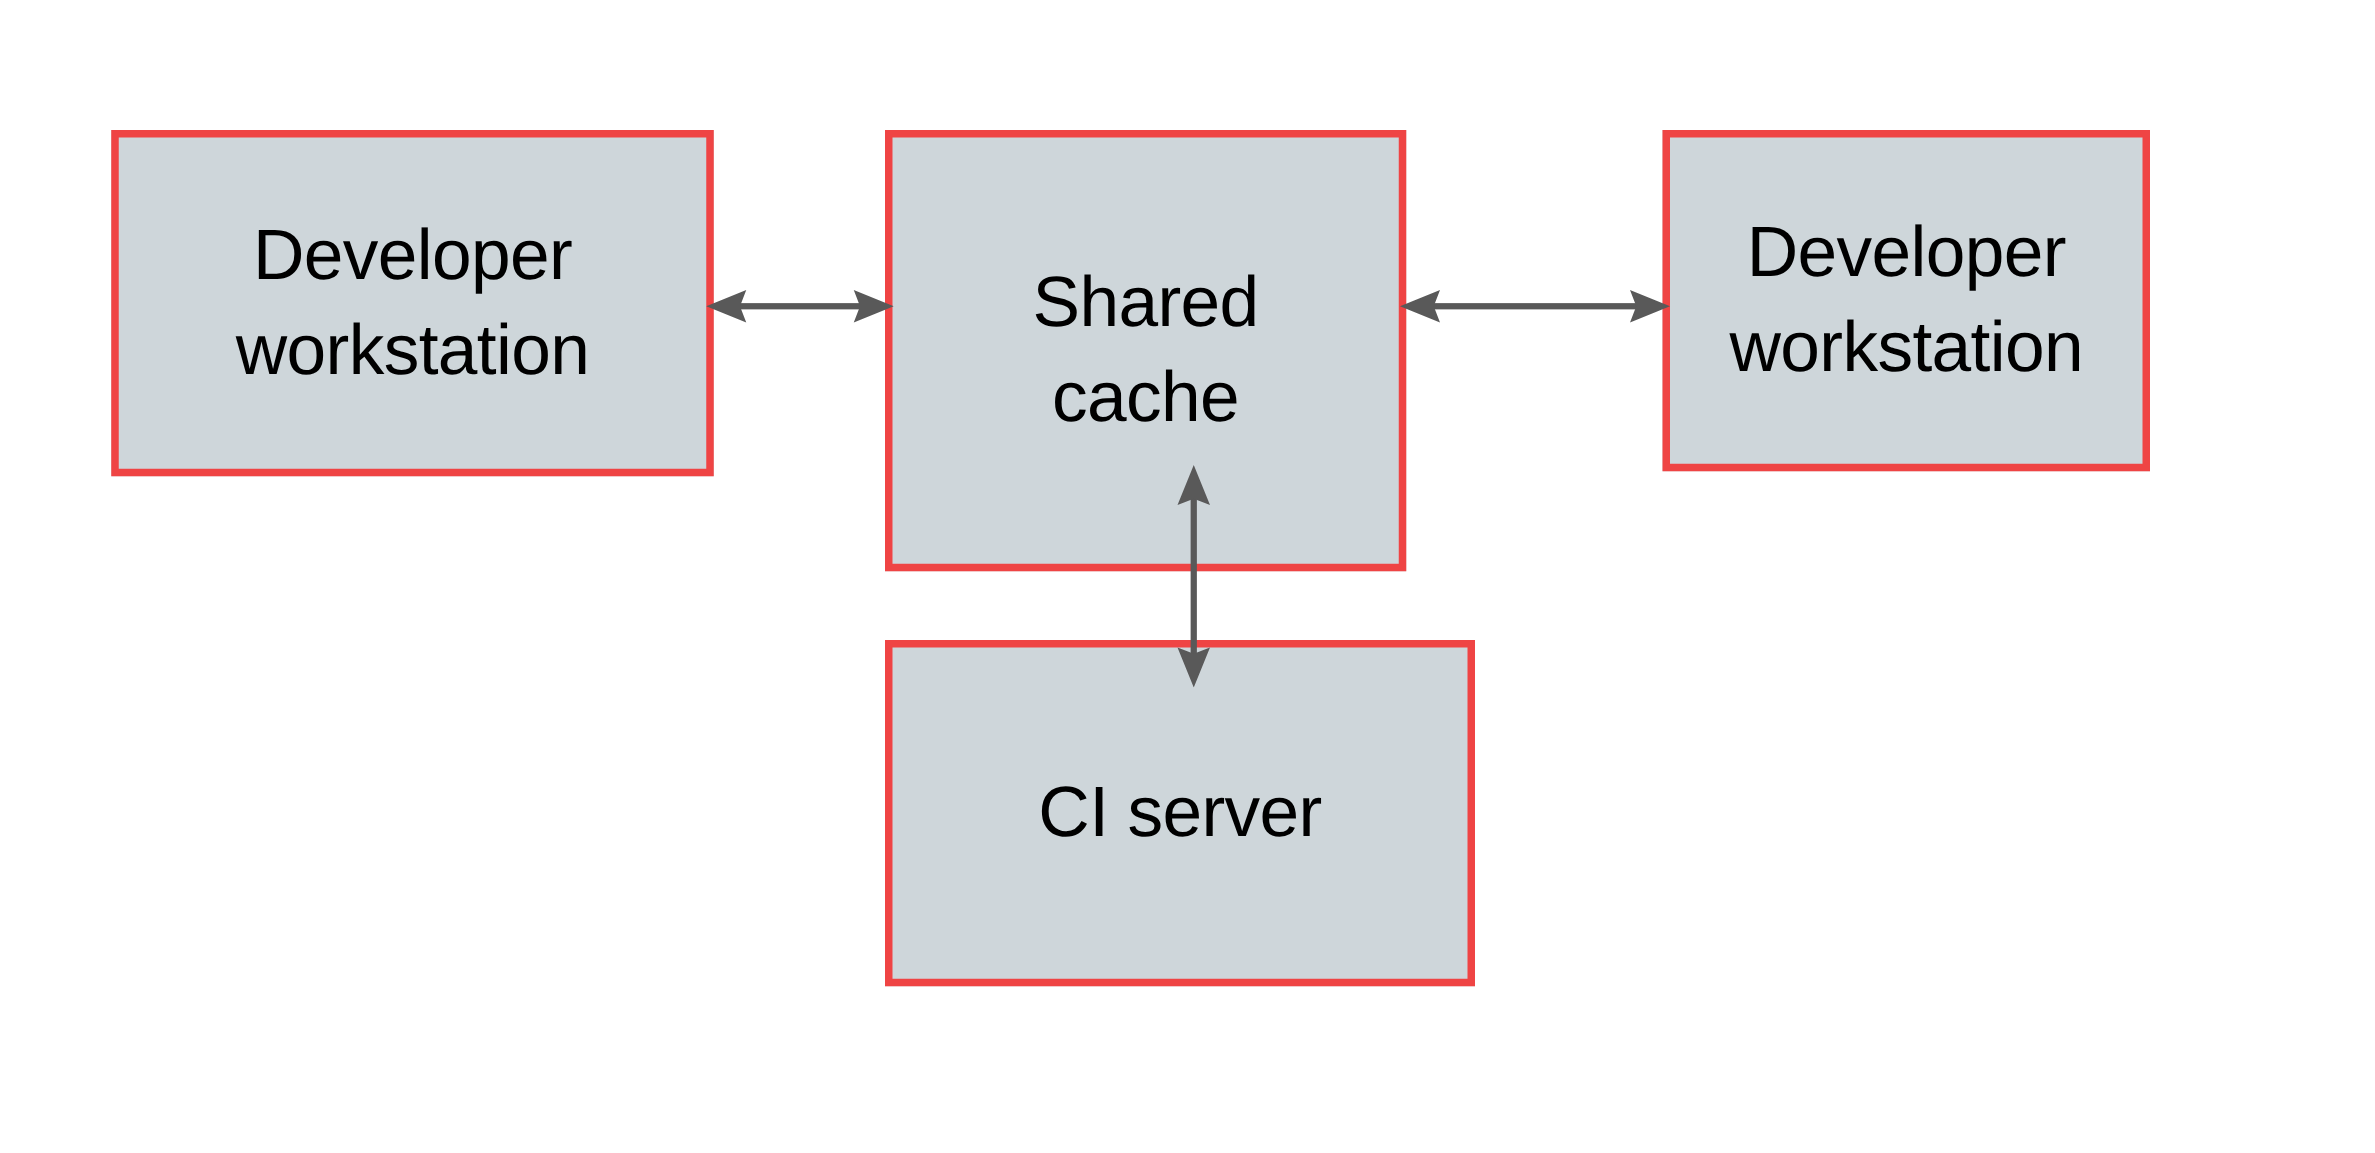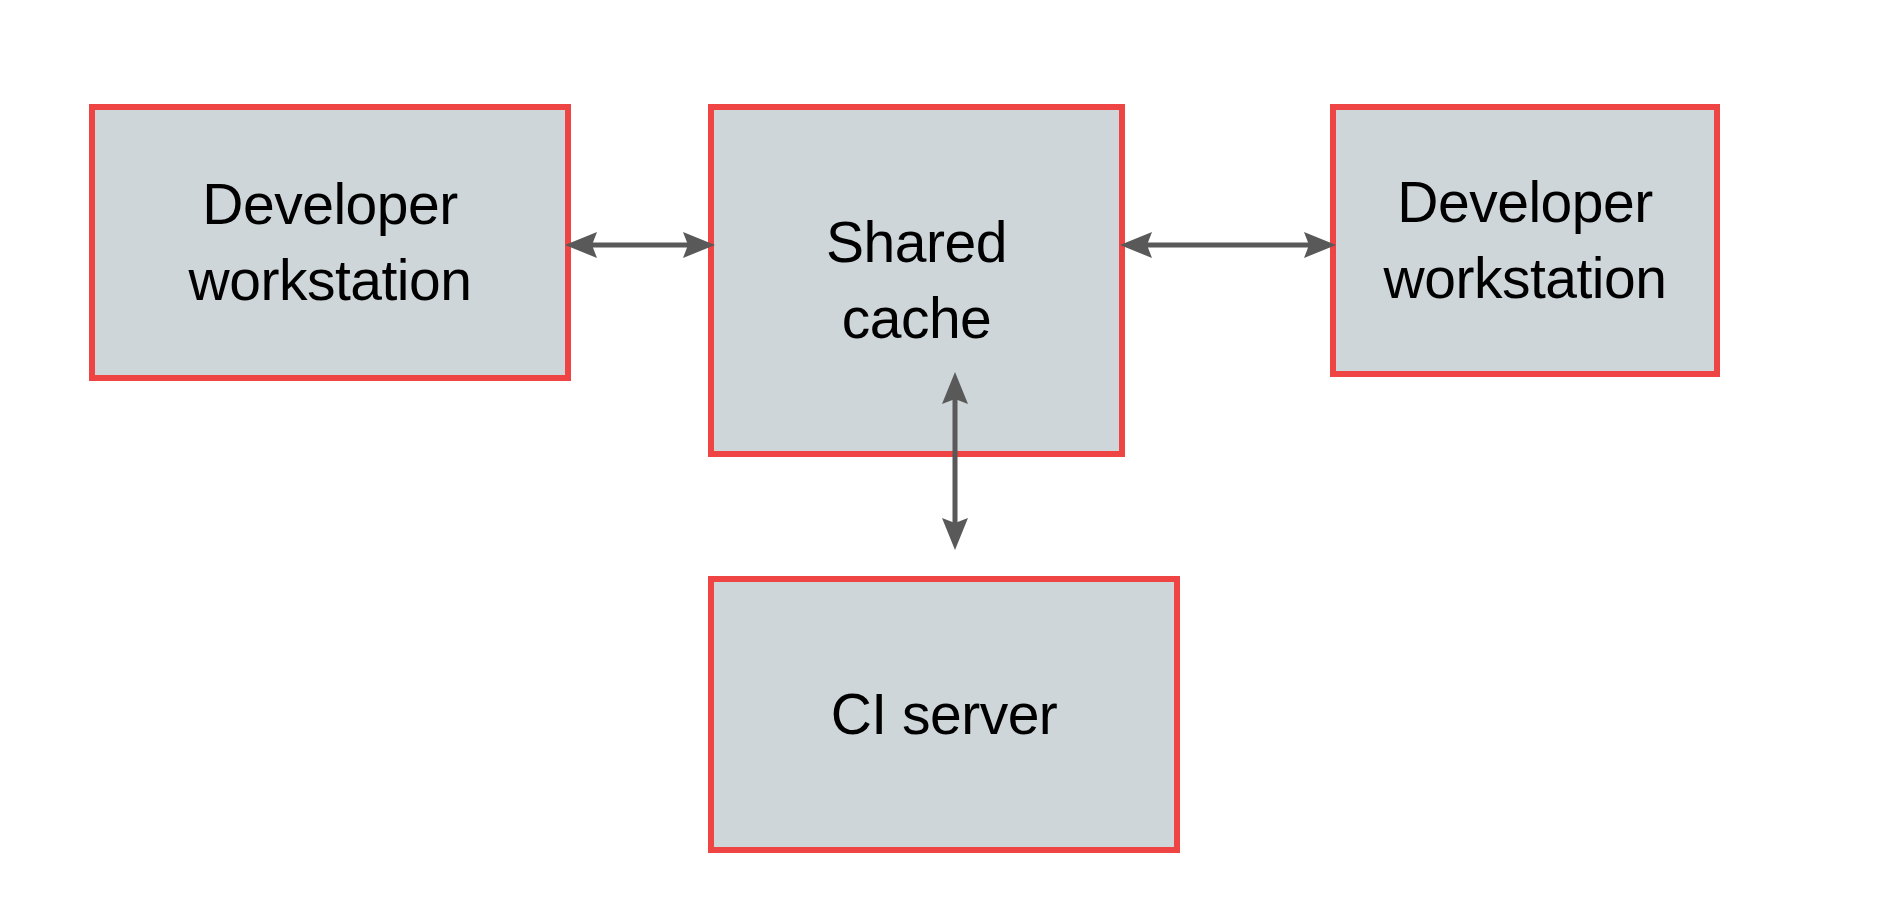--- a/index.html
+++ b/index.html
@@ -38,21 +38,21 @@
     white-space: pre-line;
     padding: 0 10px;
   }
   .connector {
     position: absolute;
     pointer-events: none;
   }
   #node-dev-left  { left: 89px;  top: 104px; width: 482px; height: 277px; }
   #node-shared    { left: 708px; top: 104px; width: 417px; height: 353px; }
   #node-dev-right { left: 1330px; top: 104px; width: 390px; height: 273px; }
-  #node-ci        { left: 708px; top: 576px; width: 472px; height: 277px; }
+  #node-ci        { left: 708px; top: 512px; width: 472px; height: 277px; }
 
   #edge-left-shared  { left: 565px;  top: 215px; width: 150px; height: 60px; }
   #edge-shared-right { left: 1120px; top: 215px; width: 216px; height: 60px; }
   #edge-shared-ci    { left: 925px;  top: 372px; width: 60px;  height: 178px; }
 </style>
 </head>
 <body>
 
 <div id="diagram-canvas">
 

